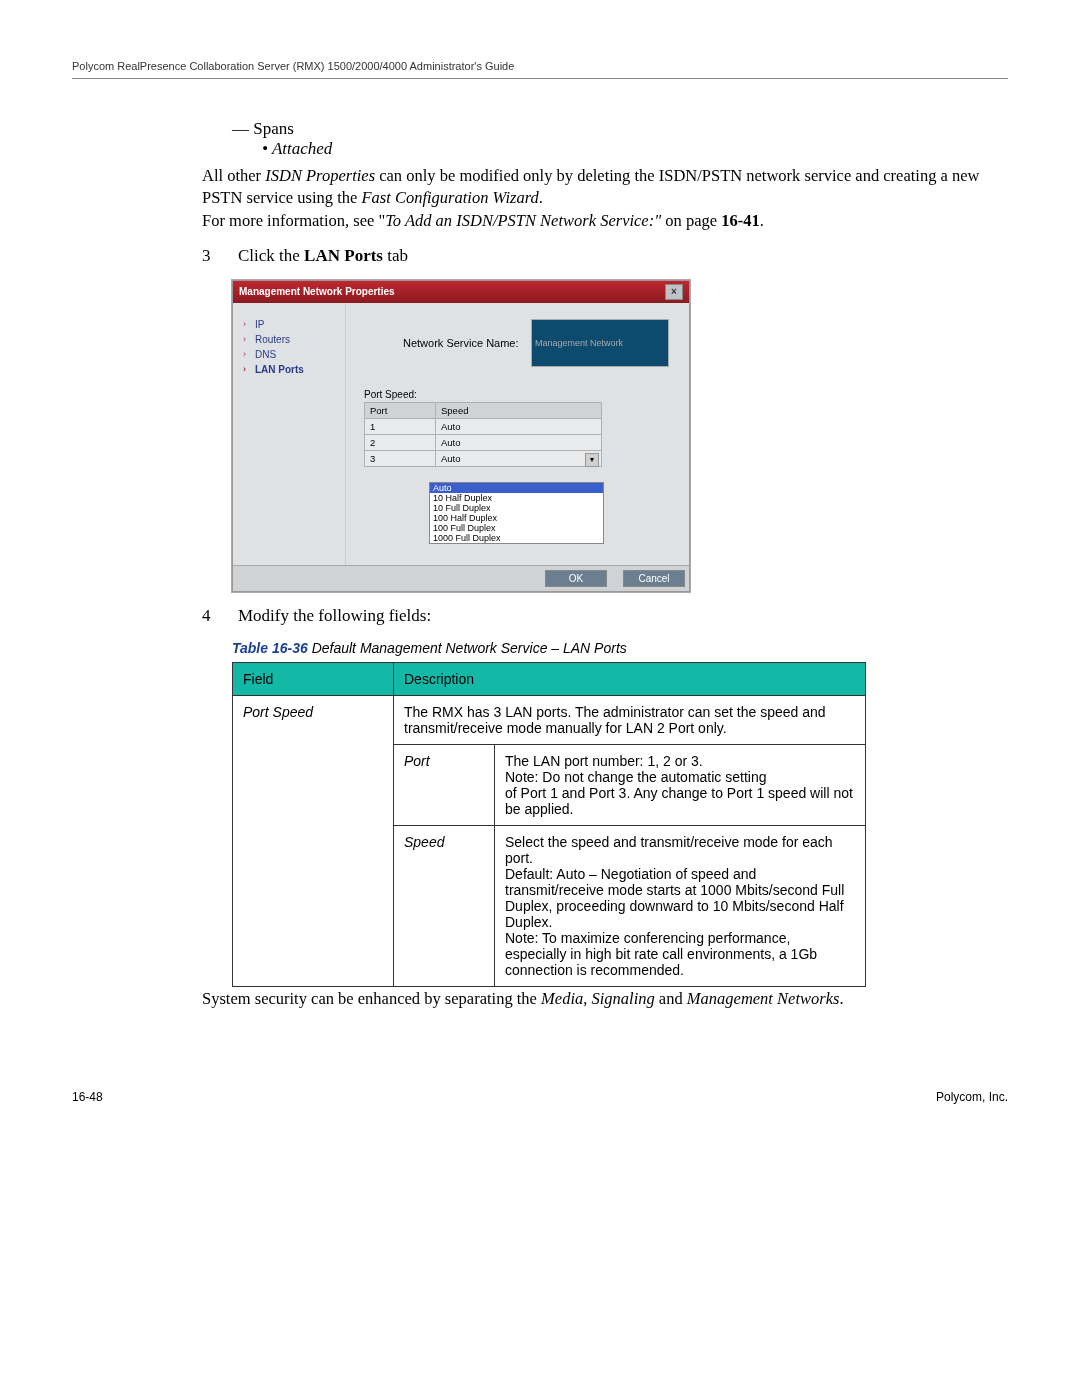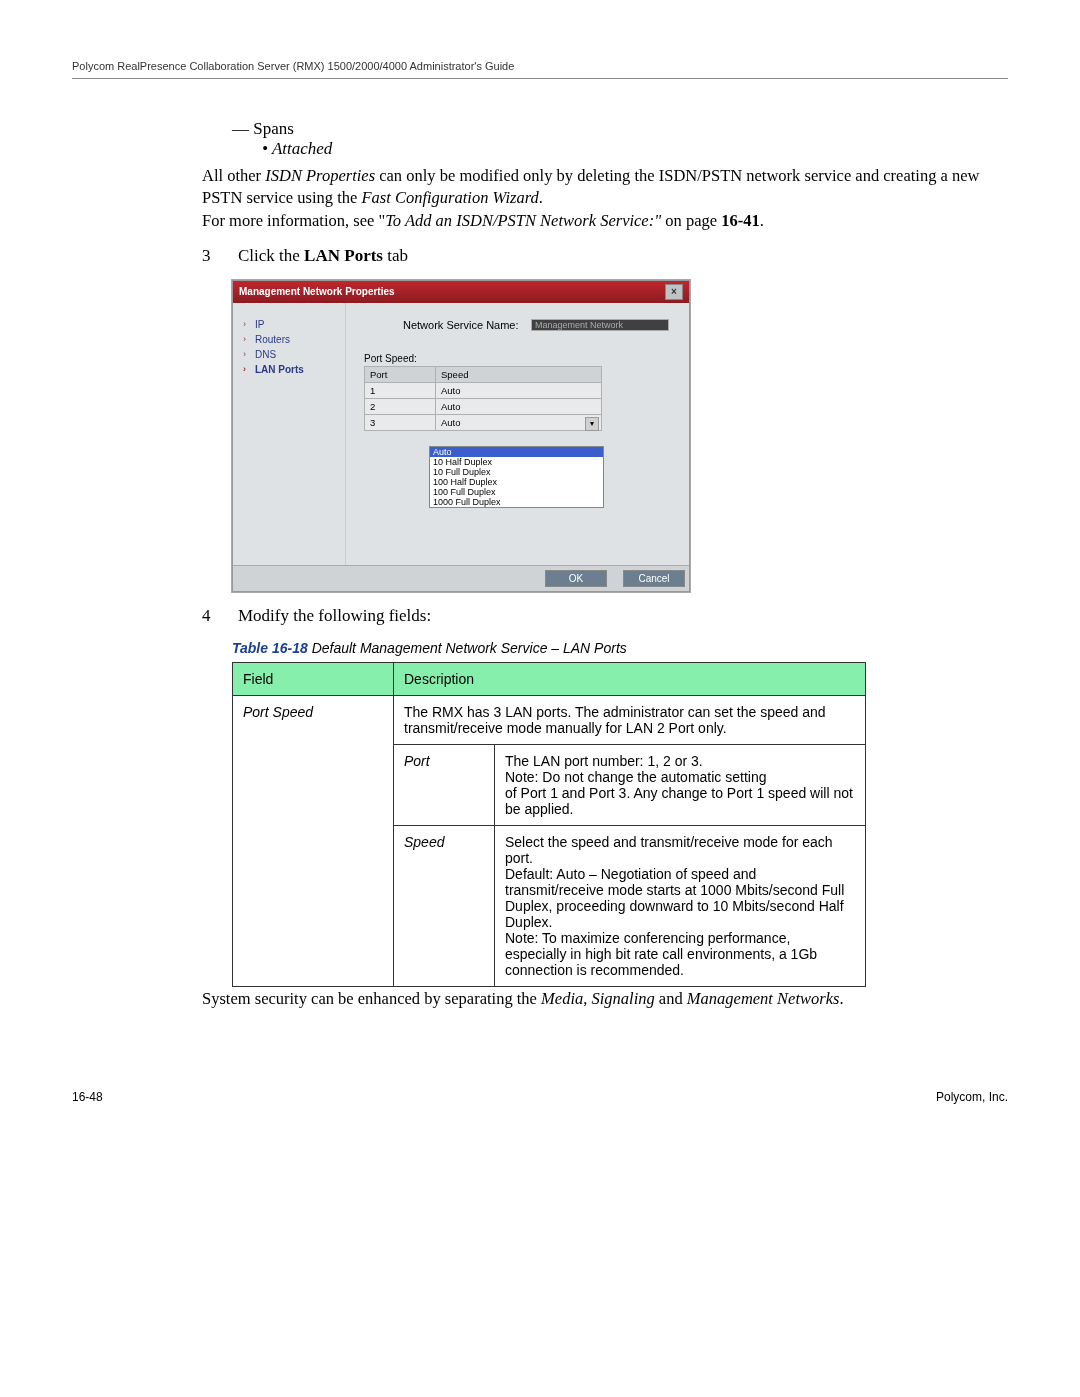--- a/index.html
+++ b/index.html
@@ -117,23 +117,23 @@
   align-items: center;
   margin-bottom: 12px;
 }
 .form-label {
   font-size: 11px;
   width: 128px;
   margin-left: 39px;
 }
 .form-input {
   width: 130px;
-  background: #404040;
+  background: #0c4a6e;
   border: 1px solid #aaa;
-  padding: 0 3px;
+  padding: 18px 3px;
   color: #aaa;
   font-size: 9px;
 }
 .sub-label {
   font-size: 10px;
   margin: 22px 0 2px 0;
 }
 .port-table {
   border-collapse: collapse;
   width: 238px;
@@ -203,21 +203,21 @@
   font-family: Arial, sans-serif;
   font-size: 14px;
 }
 .data-table th, .data-table td {
   border: 1px solid #333;
   padding: 8px 10px;
   vertical-align: top;
   text-align: left;
 }
 .data-table th {
-  background: #86efac;
+  background: #14b8a6;
   font-weight: normal;
 }
 .ital { font-style: italic; }
 
 .h1 {
   font-family: Arial, sans-serif;
   font-size: 36px;
   color: #2a5fc9;
   font-weight: normal;
   margin: 42px 0 8px 0;
@@ -326,21 +326,21 @@
         <div class="dlg-btn">Cancel</div>
       </div>
     </div>
 
     <div class="step">
       <div class="step-num">4</div>
       <div class="step-text">Modify the following fields:</div>
     </div>
 
     <div class="tbl-caption">
-      <span class="tcap-bold">Table 16-18</span><span class="tcap-rest"> Default Management Network Service – LAN Ports</span>
+      <span class="tcap-bold">Table 16-36</span><span class="tcap-rest"> Default Management Network Service – LAN Ports</span>
     </div>
 
     <table class="data-table">
       <tbody>
           <tr>
         <th style="width:140px">Field</th>
         <th colspan="2">Description</th>
       </tr>
       <tr>
         <td rowspan="3" class="ital">Port Speed</td>

